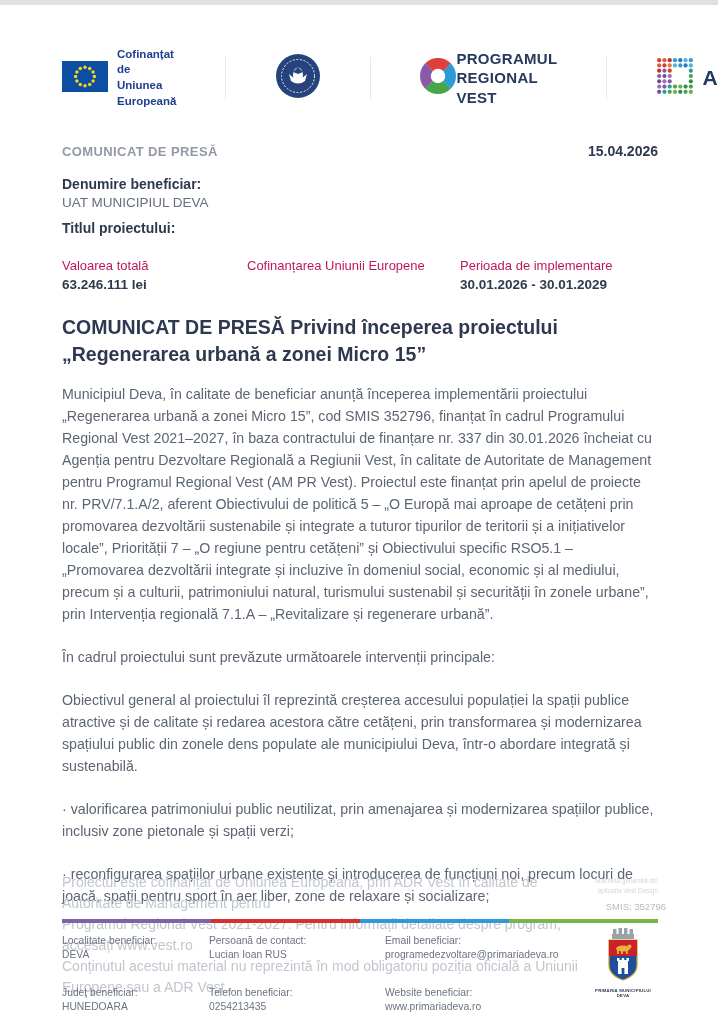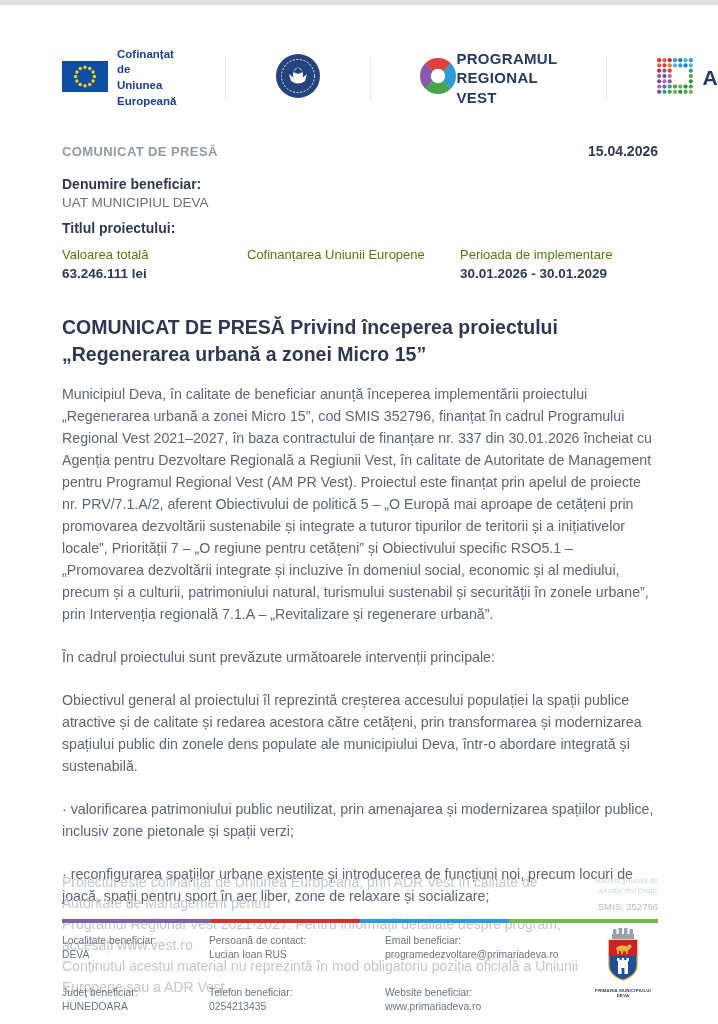--- a/index.html
+++ b/index.html
@@ -38,21 +38,21 @@
   .beneficiary { position:absolute; top:176px; left:62px; }
   .lbl-bold { font-size:14px; font-weight:800; color:#2e3950; }
   .beneficiary .val { font-size:13.5px; color:#67707e; margin-top:3px; }
 
   .project-title-label { position:absolute; top:220px; left:62px; }
 
   .stats { position:absolute; top:247px; left:62px; width:596px; display:flex; }
   .stat:nth-child(1){ width:185px; }
   .stat:nth-child(2){ width:213px; }
   .stat:nth-child(3){ flex:1; }
-  .stat .s-label { font-size:13px; color:#4d7c0f; }
+  .stat .s-label { font-size:13px; color:#be185d;margin-top:11px; }
   .stat .s-value { font-size:13.5px; font-weight:700; color:#2e3950; margin-top:4px; }
 
   
   .article-title {
     position:absolute; top:314px; left:62px; width:596px;
     font-size:19.5px; font-weight:800; color:#2e3950; line-height:1.38;
   }
   .article-body {
     position:absolute; top:383px; left:62px; width:596px;
     font-size:14.2px; color:#5c6573; line-height:1.55;
@@ -61,21 +61,21 @@
 
   
   .disclaimer {
     position:absolute; top:872px; left:62px; width:528px;
     font-size:14px; color:#c1c6ce; line-height:1.5;
   }
   .gen-note {
     position:absolute; top:876px; right:60px; width:90px;
     font-size:6.5px; color:#d2d6dc; line-height:1.5; text-align:right;
   }
-  .smis { position:absolute; top:901px; right:60px; font-size:9.5px; color:#b5bbc5; }
+  .smis { position:absolute; top:901px; right:52px; font-size:9.5px; color:#b5bbc5; }
 
   .color-bar { position:absolute; top:919px; left:62px; width:596px; height:4px; display:flex; }
   .color-bar div { flex:1; }
   .seg-purple { background:#7e64a7; }
   .seg-red    { background:#d5312f; }
   .seg-blue   { background:#2e9bd6; }
   .seg-green  { background:#77b64a; }
 
   .contacts {
     position:absolute; top:934px; left:62px; width:470px;

